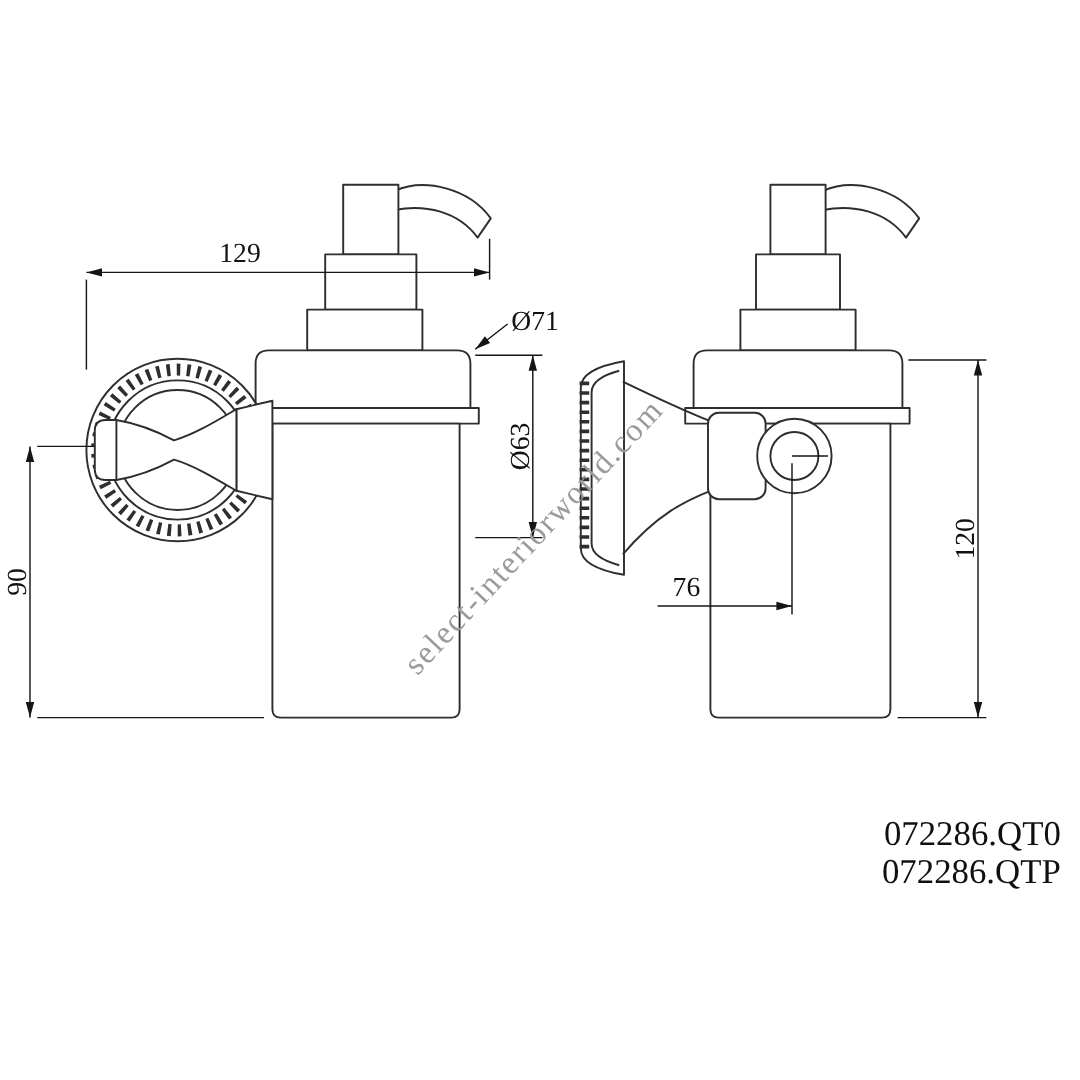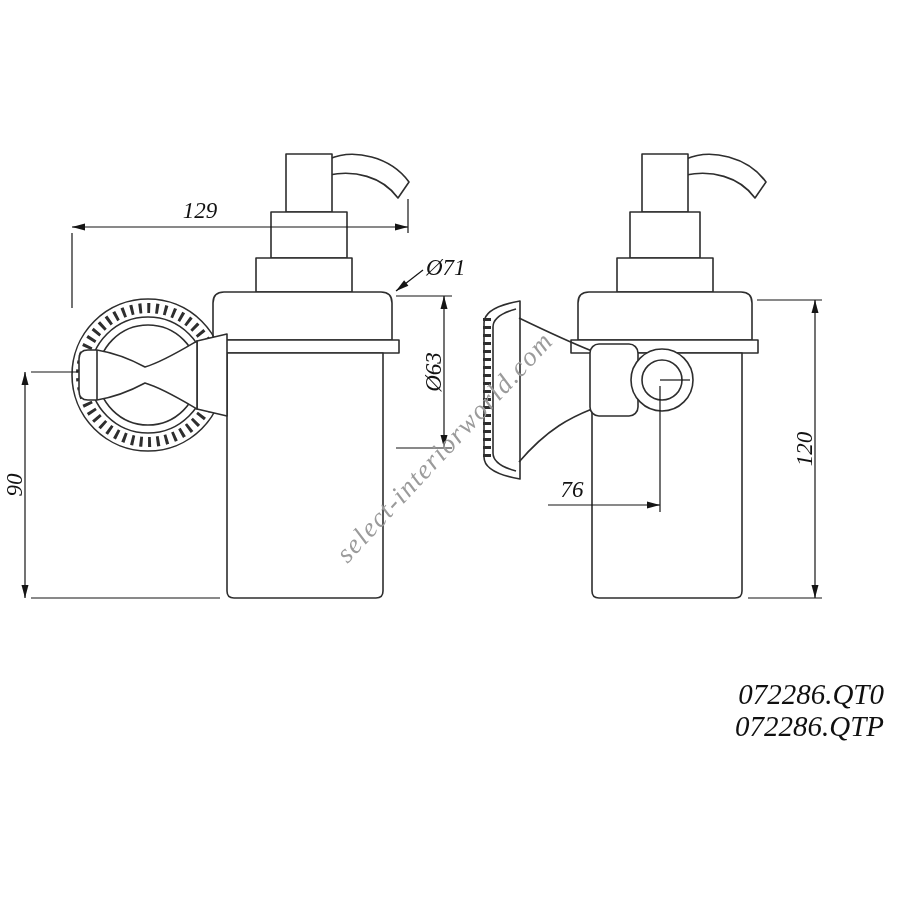--- a/index.html
+++ b/index.html
@@ -6,21 +6,20 @@
     margin: 0;
     padding: 0;
     background: #ffffff;
   }
   .canvas {
     position: relative;
     width: 900px;
     height: 900px;
     background: #ffffff;
     overflow: hidden;
-    font-style: italic;
   }
   svg {
     position: absolute;
     left: 0;
     top: 0;
   }
   text {
     font-family: "Liberation Serif", serif;
   }
   .dim-text {

